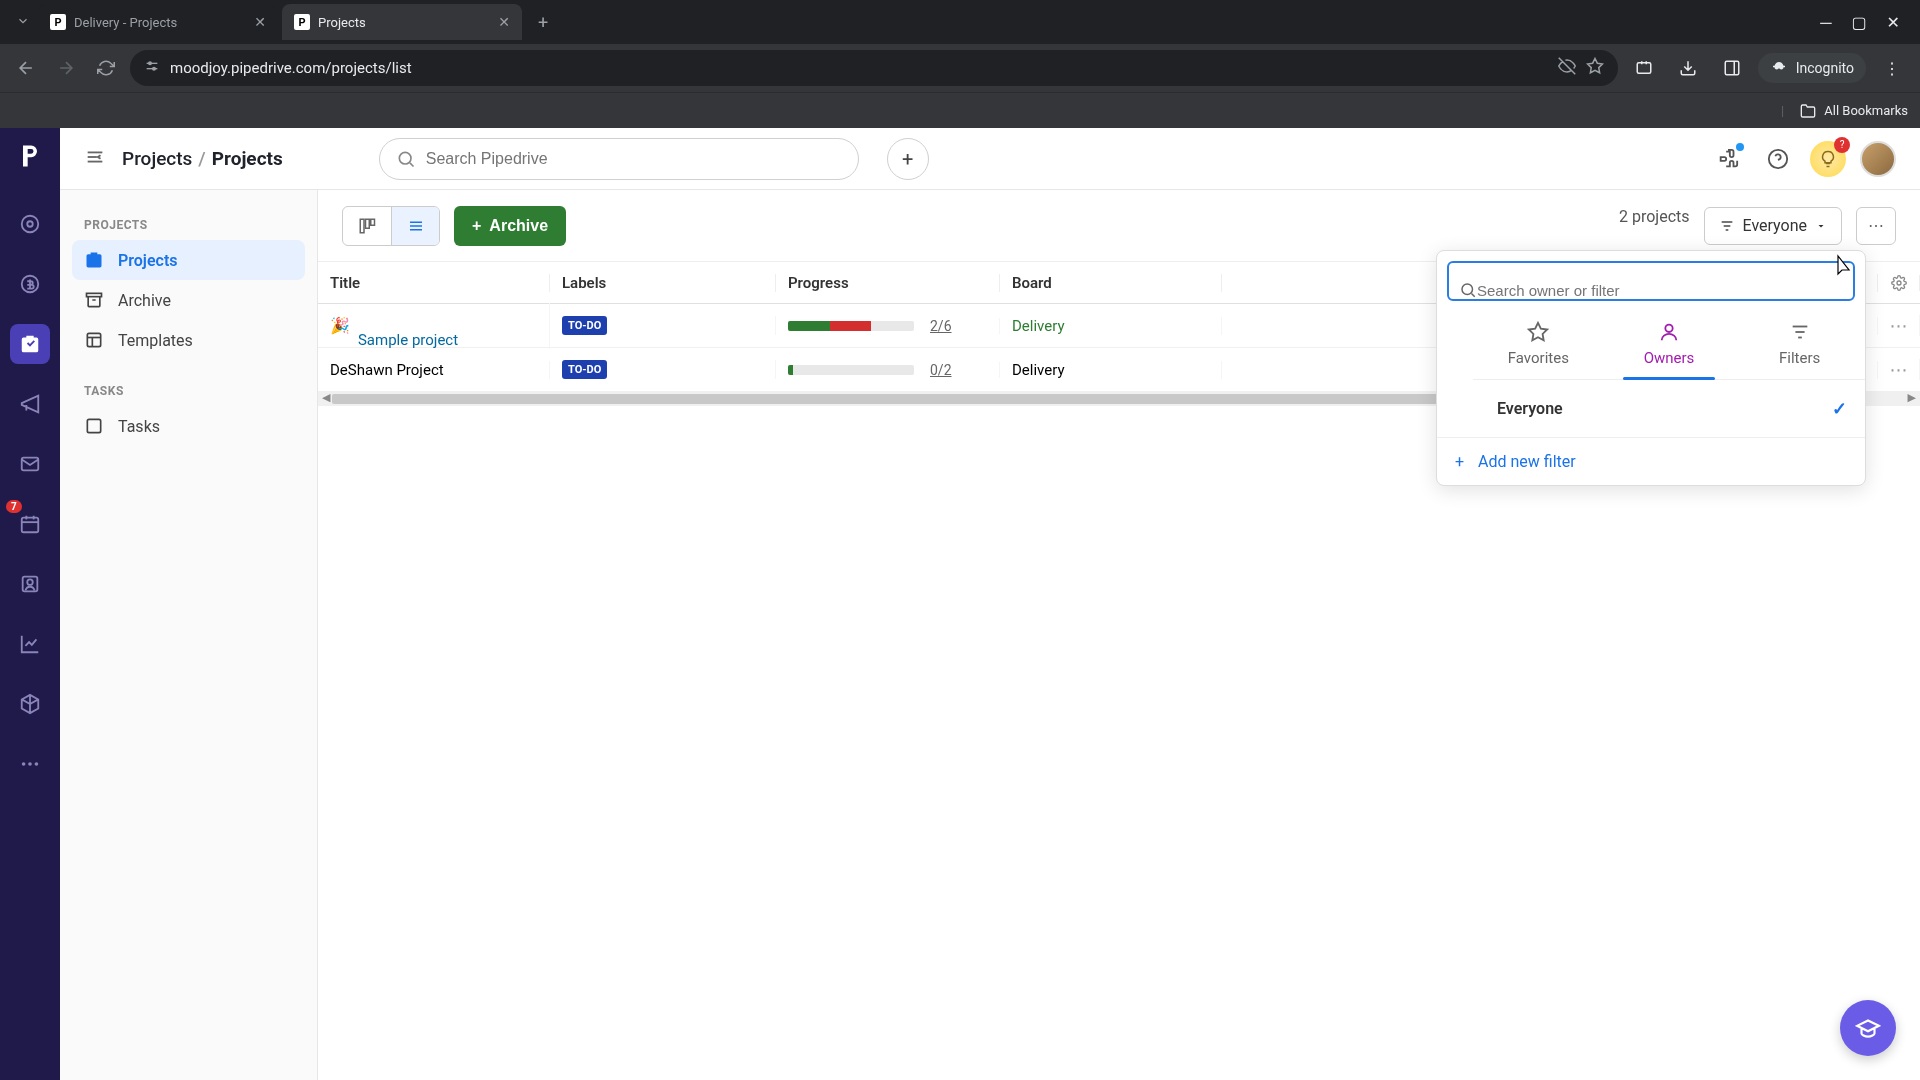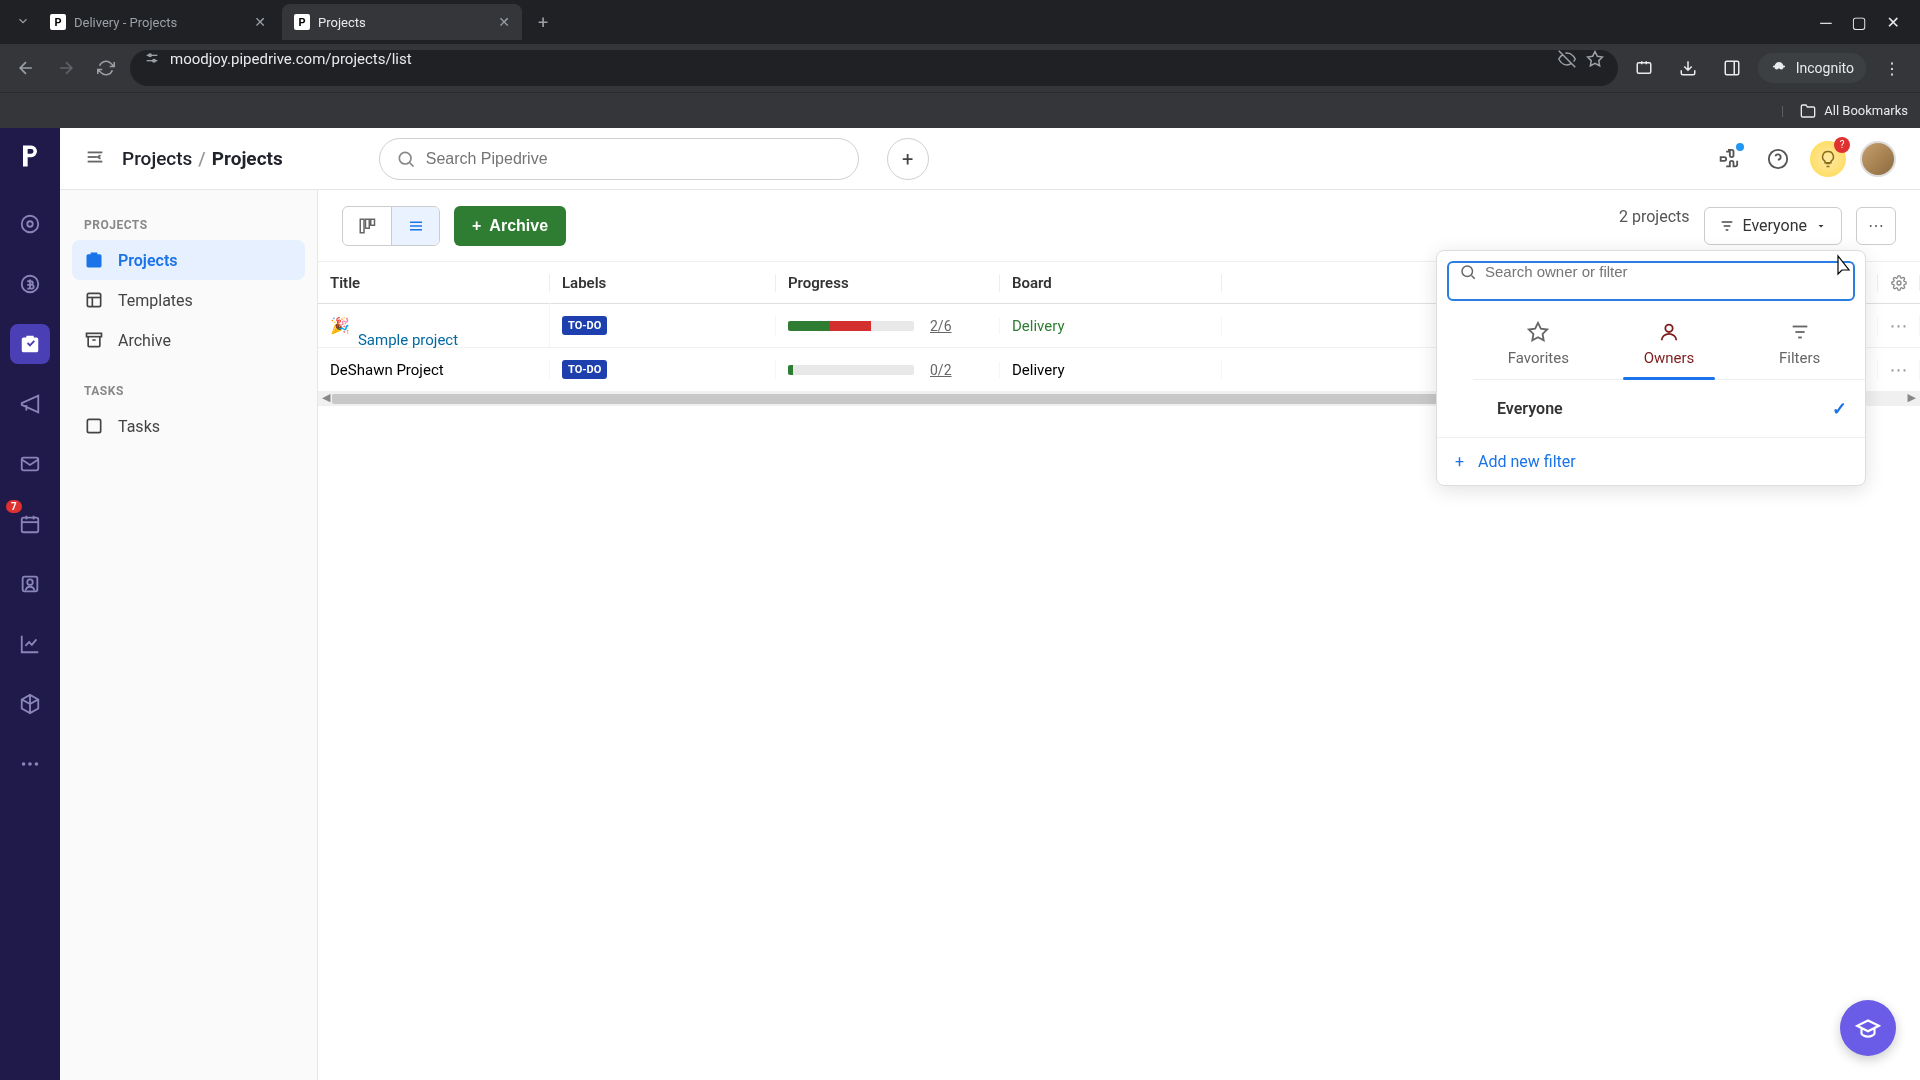--- a/index.html
+++ b/index.html
@@ -12,21 +12,21 @@
 .tab-favicon { width: 16px; height: 16px; background: #fff; border-radius: 2px; display: flex; align-items: center; justify-content: center; font-weight: bold; font-size: 11px; color: #000; }
 .tab-close { margin-left: auto; color: #9aa0a6; cursor: pointer; font-size: 14px; }
 .new-tab { color: #9aa0a6; font-size: 18px; padding: 0 12px; cursor: pointer; }
 .tab-dropdown { color: #9aa0a6; padding: 0 8px; cursor: pointer; }
 .window-controls { margin-left: auto; display: flex; gap: 20px; color: #e8eaed; padding: 0 12px; }
 
 
 .chrome-toolbar { height: 48px; background: #35363a; display: flex; align-items: center; padding: 0 10px; gap: 8px; }
 .nav-btn { width: 32px; height: 32px; display: flex; align-items: center; justify-content: center; color: #9aa0a6; cursor: pointer; border-radius: 16px; }
 .nav-btn.disabled { color: #5f6368; }
-.url-bar { flex: 1; height: 36px; background: #202124; border-radius: 18px; display: flex; align-items: flex-start; padding: 0 14px; gap: 10px; color: #e8eaed; font-size: 15px; }
+.url-bar { flex: 1; height: 36px; background: #202124; border-radius: 18px; display: flex; align-items: center; padding: 0 14px; gap: 10px; color: #e8eaed; font-size: 15px; }
 .url-icon { color: #9aa0a6; }
 .chrome-action { width: 36px; height: 36px; display: flex; align-items: center; justify-content: center; color: #e8eaed; cursor: pointer; border-radius: 18px; }
 .incognito-badge { display: flex; align-items: center; gap: 8px; background: #3c4043; border-radius: 18px; padding: 6px 12px; color: #e8eaed; font-size: 14px; }
 
 .bookmarks-bar { height: 36px; background: #35363a; display: flex; align-items: center; justify-content: flex-end; padding: 0 12px; gap: 8px; color: #e8eaed; font-size: 13px; border-top: 1px solid #2a2b2e; }
 .bookmarks-sep { color: #5f6368; margin-right: 8px; }
 
 
 .app { position: absolute; top: 128px; left: 0; right: 0; bottom: 0; background: #fff; display: flex; }
 
@@ -97,25 +97,25 @@
 .progress-text { color: #666; font-size: 14px; margin-left: 8px; text-decoration: underline; }
 .board-link { color: #2e7d32; text-decoration: none; }
 .row-more { color: #999; cursor: pointer; font-size: 18px; }
 .hscroll { height: 14px; background: #f0f0f0; position: relative; }
 .hscroll-arrow-l { position: absolute; left: 4px; top: -1px; color: #888; font-size: 11px; }
 .hscroll-arrow-r { position: absolute; right: 4px; top: -1px; color: #888; font-size: 11px; }
 .hscroll-thumb { position: absolute; left: 14px; right: 220px; top: 2px; height: 10px; background: #c8c8c8; border-radius: 2px; }
 
 
 .popover { position: absolute; top: 60px; right: 54px; width: 430px; background: #fff; border: 1px solid #ddd; border-radius: 8px; box-shadow: 0 4px 20px rgba(0,0,0,0.12); z-index: 100; }
-.pop-search { margin: 10px; border: 2px solid #2a7de1; border-radius: 6px; height: 40px; display: flex; align-items: flex-start; padding: 0 10px; gap: 8px; }
+.pop-search { margin: 10px; border: 2px solid #2a7de1; border-radius: 6px; height: 40px; display: flex; align-items: flex-end; padding: 0 10px; }
 .pop-search input { border: none; outline: none; flex: 1; font-size: 15px; }
 .pop-tabs { display: flex; border-bottom: 1px solid #eee; margin-left: 36px; }
 .pop-tab { flex: 1; display: flex; flex-direction: column; align-items: center; gap: 6px; padding: 10px 0 12px; cursor: pointer; color: #666; font-size: 15px; position: relative; }
-.pop-tab.active { color: #7f1d1d; }
+.pop-tab.active { color: #a21caf; }
 .pop-tab.active::after { content: ""; position: absolute; bottom: -1px; height: 3px; width: 70%; background: #1a73e8; border-radius: 2px; }
 .pop-list { padding: 8px 0; border-bottom: 1px solid #eee; }
 .pop-row { display: flex; align-items: center; padding: 10px 18px; gap: 14px; cursor: pointer; font-size: 16px; color: #333; }
 .pop-row .spacer { flex: 1; }
 .pop-avatar { width: 28px; height: 28px; border-radius: 50%; background: linear-gradient(135deg,#c89f6b,#8b6a3f); }
 .pop-row.selected { font-weight: 600; }
 .checkmark { color: #1a73e8; font-size: 18px; }
 .star { color: #f5a623; font-size: 18px; }
 .pop-add { display: flex; align-items: center; padding: 14px 18px; gap: 14px; color: #1a73e8; font-size: 16px; cursor: pointer; }
 
@@ -342,32 +342,32 @@
     <div class="side-group">
       <div class="side-heading">PROJECTS</div>
       <div class="side-item active">
         <svg width="20" height="20" viewBox="0 0 24 24" fill="currentColor">
             <path d="M8 3v2H5a2 2 0 00-2 2v12a2 2 0 002 2h14a2 2 0 002-2V7a2 2 0 00-2-2h-3V3H8z"></path>
           </svg>
         <span>Projects</span>
       </div>
       <div class="side-item">
         <svg width="20" height="20" viewBox="0 0 24 24" fill="none" stroke="currentColor" stroke-width="2">
+            <rect x="3" y="4" width="18" height="4"></rect>
+            <path d="M5 8v11a1 1 0 001 1h12a1 1 0 001-1V8M10 12h4"></path>
+          </svg>
+        <span>Archive</span>
+      </div>
+      <div class="side-item">
+        <svg width="20" height="20" viewBox="0 0 24 24" fill="none" stroke="currentColor" stroke-width="2">
             <rect x="4" y="4" width="16" height="16" rx="2"></rect>
             <line x1="4" y1="9" x2="20" y2="9"></line>
             <line x1="10" y1="9" x2="10" y2="20"></line>
           </svg>
         <span>Templates</span>
-      </div>
-      <div class="side-item">
-        <svg width="20" height="20" viewBox="0 0 24 24" fill="none" stroke="currentColor" stroke-width="2">
-            <rect x="3" y="4" width="18" height="4"></rect>
-            <path d="M5 8v11a1 1 0 001 1h12a1 1 0 001-1V8M10 12h4"></path>
-          </svg>
-        <span>Archive</span>
       </div>
     </div>
     <div class="side-group">
       <div class="side-heading">TASKS</div>
       <div class="side-item">
         <svg width="20" height="20" viewBox="0 0 24 24" fill="none" stroke="currentColor" stroke-width="2">
             <rect x="4" y="4" width="16" height="16" rx="2"></rect>
           </svg>
         <span>Tasks</span>
       </div>

